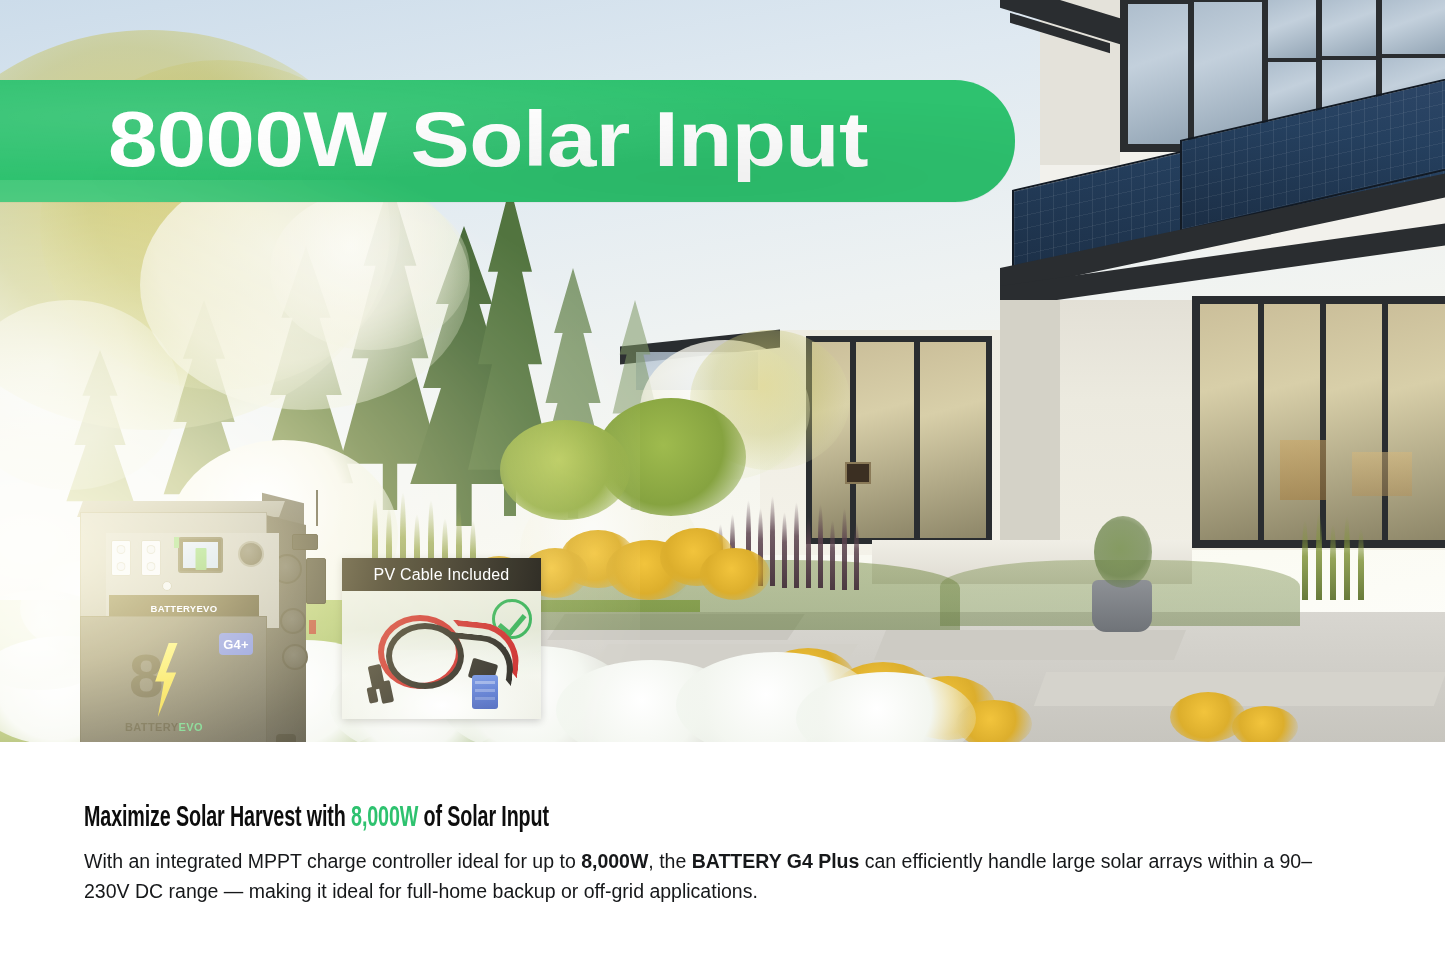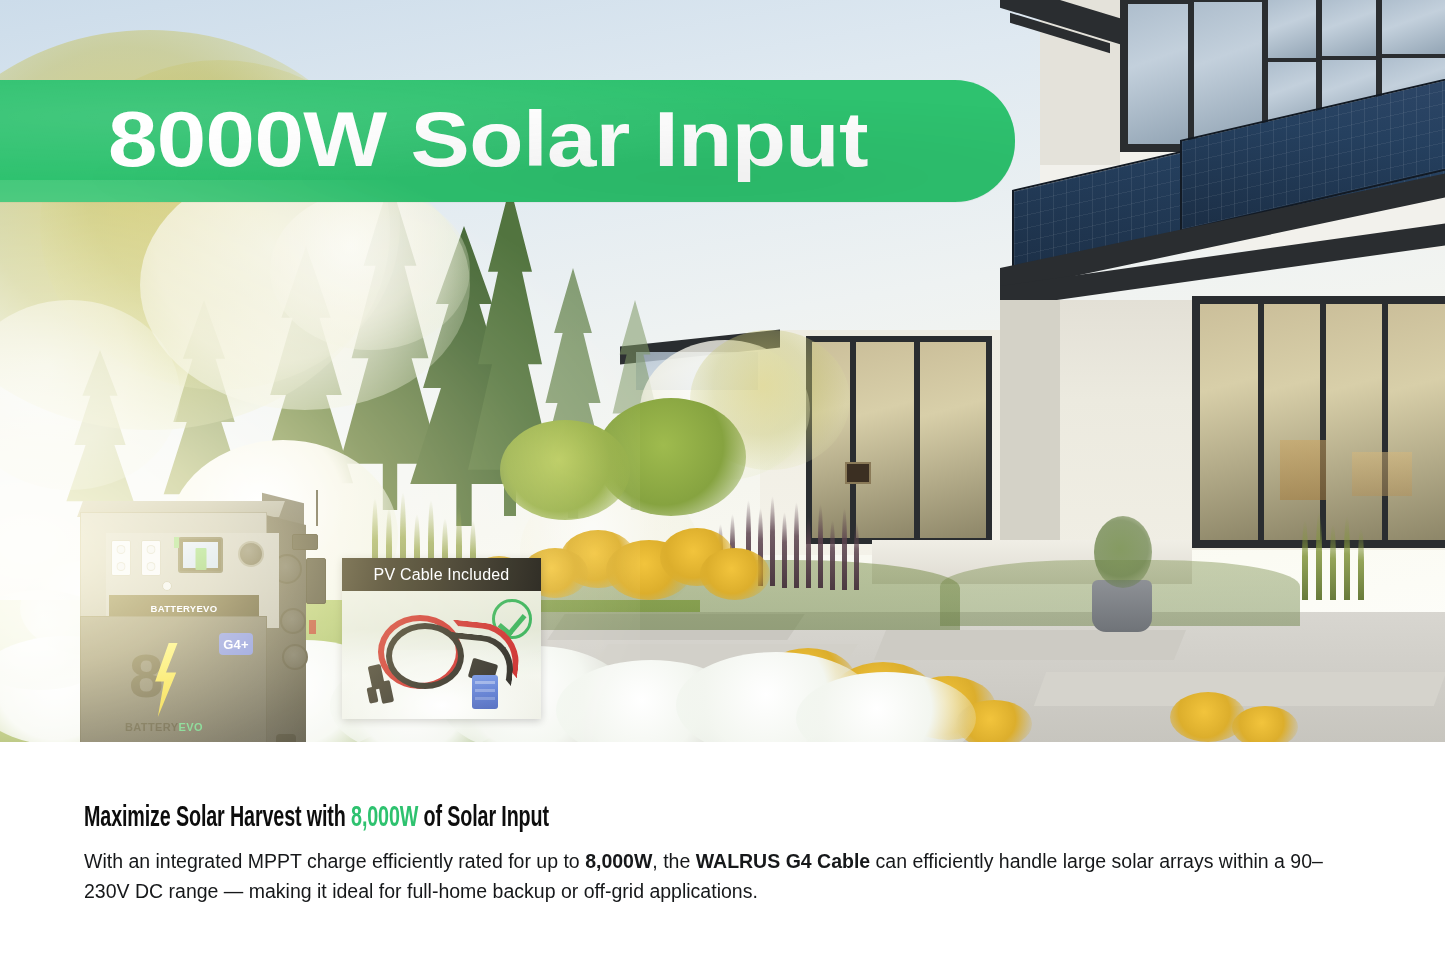--- a/index.html
+++ b/index.html
@@ -639,16 +639,16 @@
 
       <div class="wheel" style="left:214px;top:236px;width:20px;height:26px;"></div>
     </div>
 
     <div class="sunglow"></div>
   </div>
 
   <div class="copy">
     <div class="headline" style="transform-origin: left center; transform: scaleX(0.6574);"><span>Maximize Solar Harvest with </span><span class="hl">8,000W</span><span> of Solar Input</span></div>
 
-    <div class="para"><span>With an integrated MPPT charge efficiently rated for up to </span><b>8,000W</b><span>, the </span><b>WALRUS G4 Cable</b><span> can efficiently handle large solar arrays within a 90–230V DC range — making it ideal for full-home backup or off-grid applications.</span></div>
+    <div class="para"><span>With an integrated MPPT charge controller ideal for up to </span><b>8,000W</b><span>, the </span><b>BATTERY G4 Plus</b><span> can efficiently handle large solar arrays within a 90–230V DC range — making it ideal for full-home backup or off-grid applications.</span></div>
   </div>
 
 </div>
 
 </body></html>

